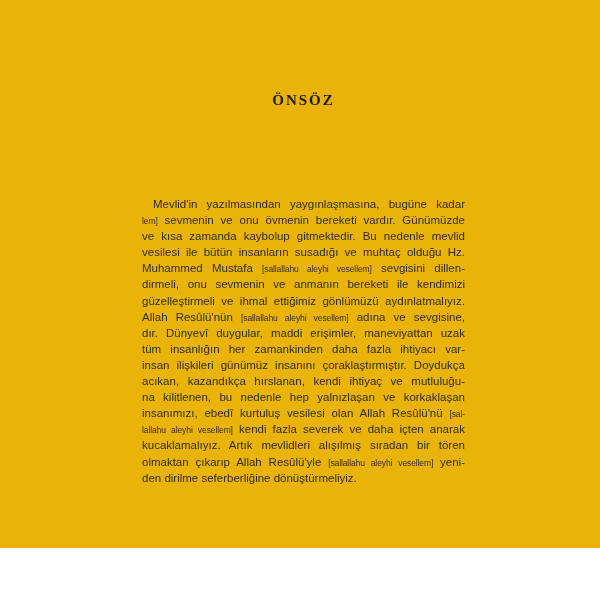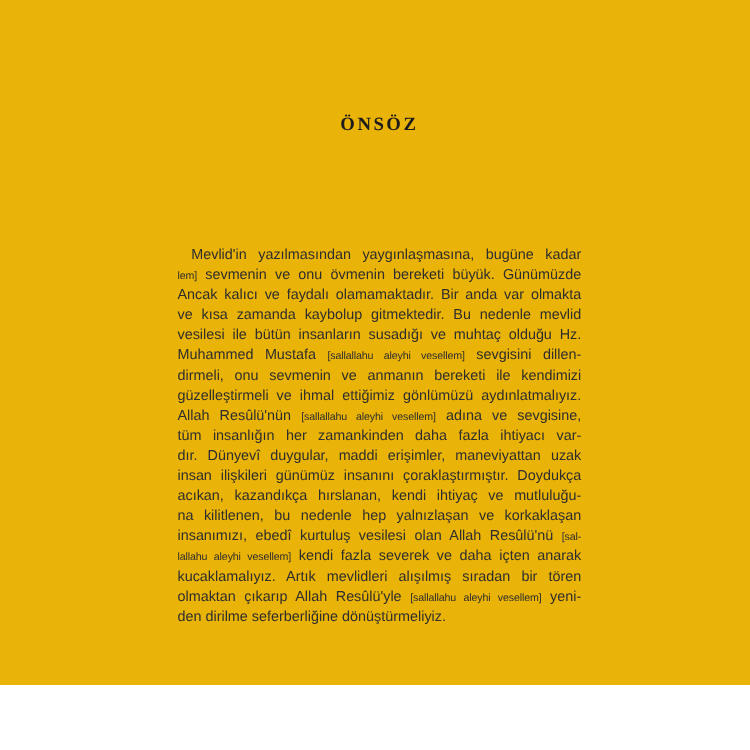--- a/index.html
+++ b/index.html
@@ -65,30 +65,29 @@
     color: #3a3a3a;
   }
 </style>
 </head>
 <body>
 
 <div class="page">
   <h1 class="title">ÖNSÖZ</h1>
   <div class="paragraph">
       <div class="line indent"><span>Mevlid'in yazılmasından yaygınlaşmasına, bugüne kadar</span></div>
-      <div class="line"><span class="small">lem]</span><span> sevmenin ve onu övmenin bereketi büyük. Günümüzde</span></div>
-      <div class="line"><span>Ancak kalıcı ve faydalı olamamaktadır. Bir anda var olmakta</span></div>
+      <div class="line"><span class="small">lem]</span><span> sevmenin ve onu övmenin bereketi vardır. Günümüzde</span></div>
       <div class="line"><span>ve kısa zamanda kaybolup gitmektedir. Bu nedenle mevlid</span></div>
       <div class="line"><span>vesilesi ile bütün insanların susadığı ve muhtaç olduğu Hz.</span></div>
       <div class="line"><span>Muhammed Mustafa </span><span class="small">[sallallahu aleyhi vesellem]</span><span> sevgisini dillen-</span></div>
       <div class="line"><span>dirmeli, onu sevmenin ve anmanın bereketi ile kendimizi</span></div>
       <div class="line"><span>güzelleştirmeli ve ihmal ettiğimiz gönlümüzü aydınlatmalıyız.</span></div>
       <div class="line"><span>Allah Resûlü'nün </span><span class="small">[sallallahu aleyhi vesellem]</span><span> adına ve sevgisine,</span></div>
+      <div class="line"><span>dır. Dünyevî duygular, maddi erişimler, maneviyattan uzak</span></div>
       <div class="line"><span>tüm insanlığın her zamankinden daha fazla ihtiyacı var-</span></div>
-      <div class="line"><span>dır. Dünyevî duygular, maddi erişimler, maneviyattan uzak</span></div>
       <div class="line"><span>insan ilişkileri günümüz insanını çoraklaştırmıştır. Doydukça</span></div>
       <div class="line"><span>acıkan, kazandıkça hırslanan, kendi ihtiyaç ve mutluluğu-</span></div>
       <div class="line"><span>na kilitlenen, bu nedenle hep yalnızlaşan ve korkaklaşan</span></div>
       <div class="line"><span>insanımızı, ebedî kurtuluş vesilesi olan Allah Resûlü'nü </span><span class="small">[sal-</span></div>
       <div class="line"><span class="small">lallahu aleyhi vesellem]</span><span> kendi fazla severek ve daha içten anarak</span></div>
       <div class="line"><span>kucaklamalıyız. Artık mevlidleri alışılmış sıradan bir tören</span></div>
       <div class="line"><span>olmaktan çıkarıp Allah Resûlü'yle </span><span class="small">[sallallahu aleyhi vesellem]</span><span> yeni-</span></div>
       <div class="line last"><span>den dirilme seferberliğine dönüştürmeliyiz.</span></div>
     </div>
   <div class="page-number">7</div>

